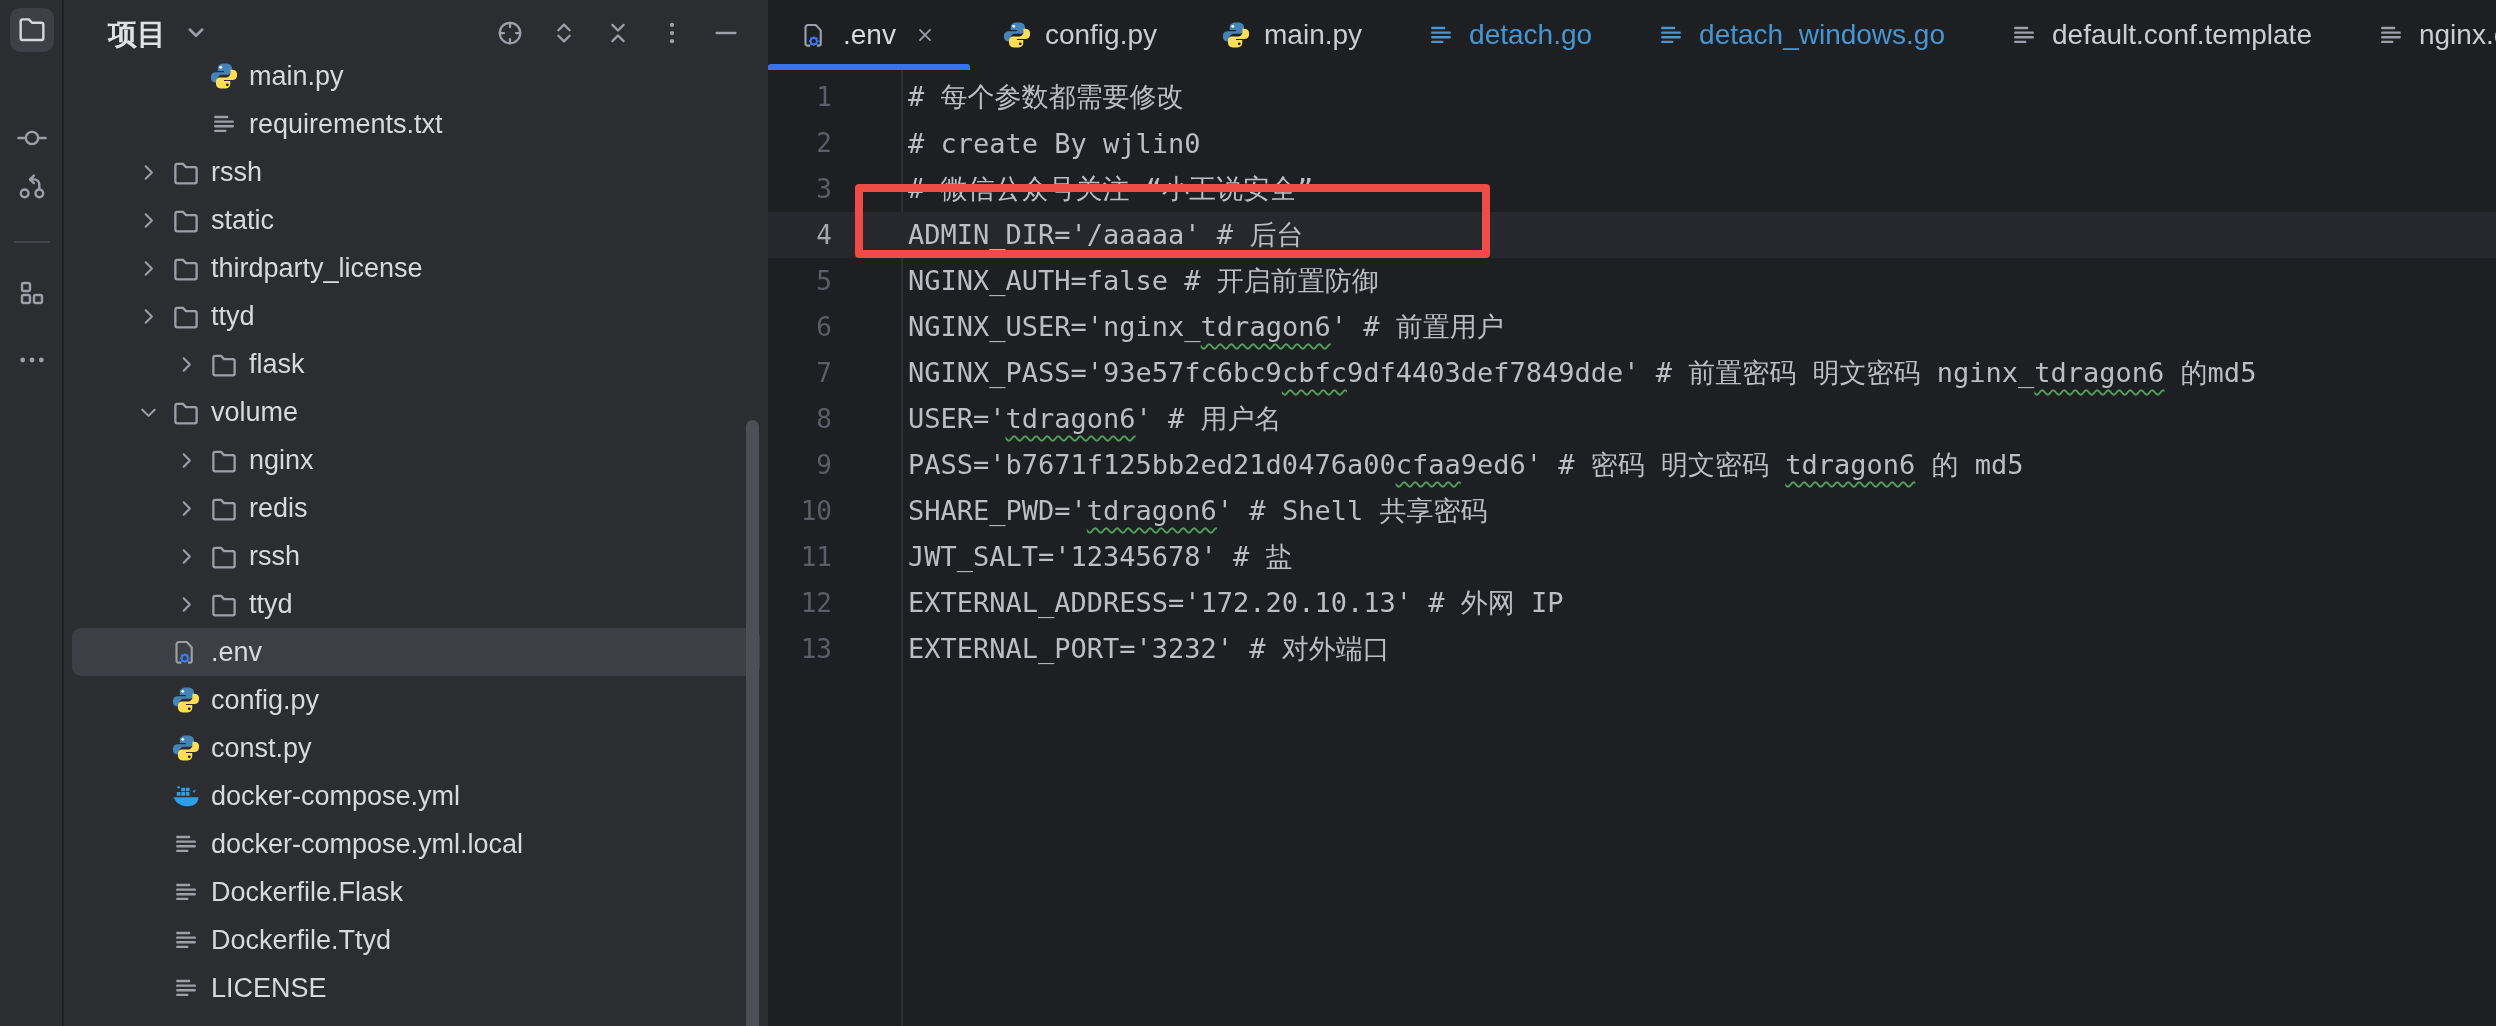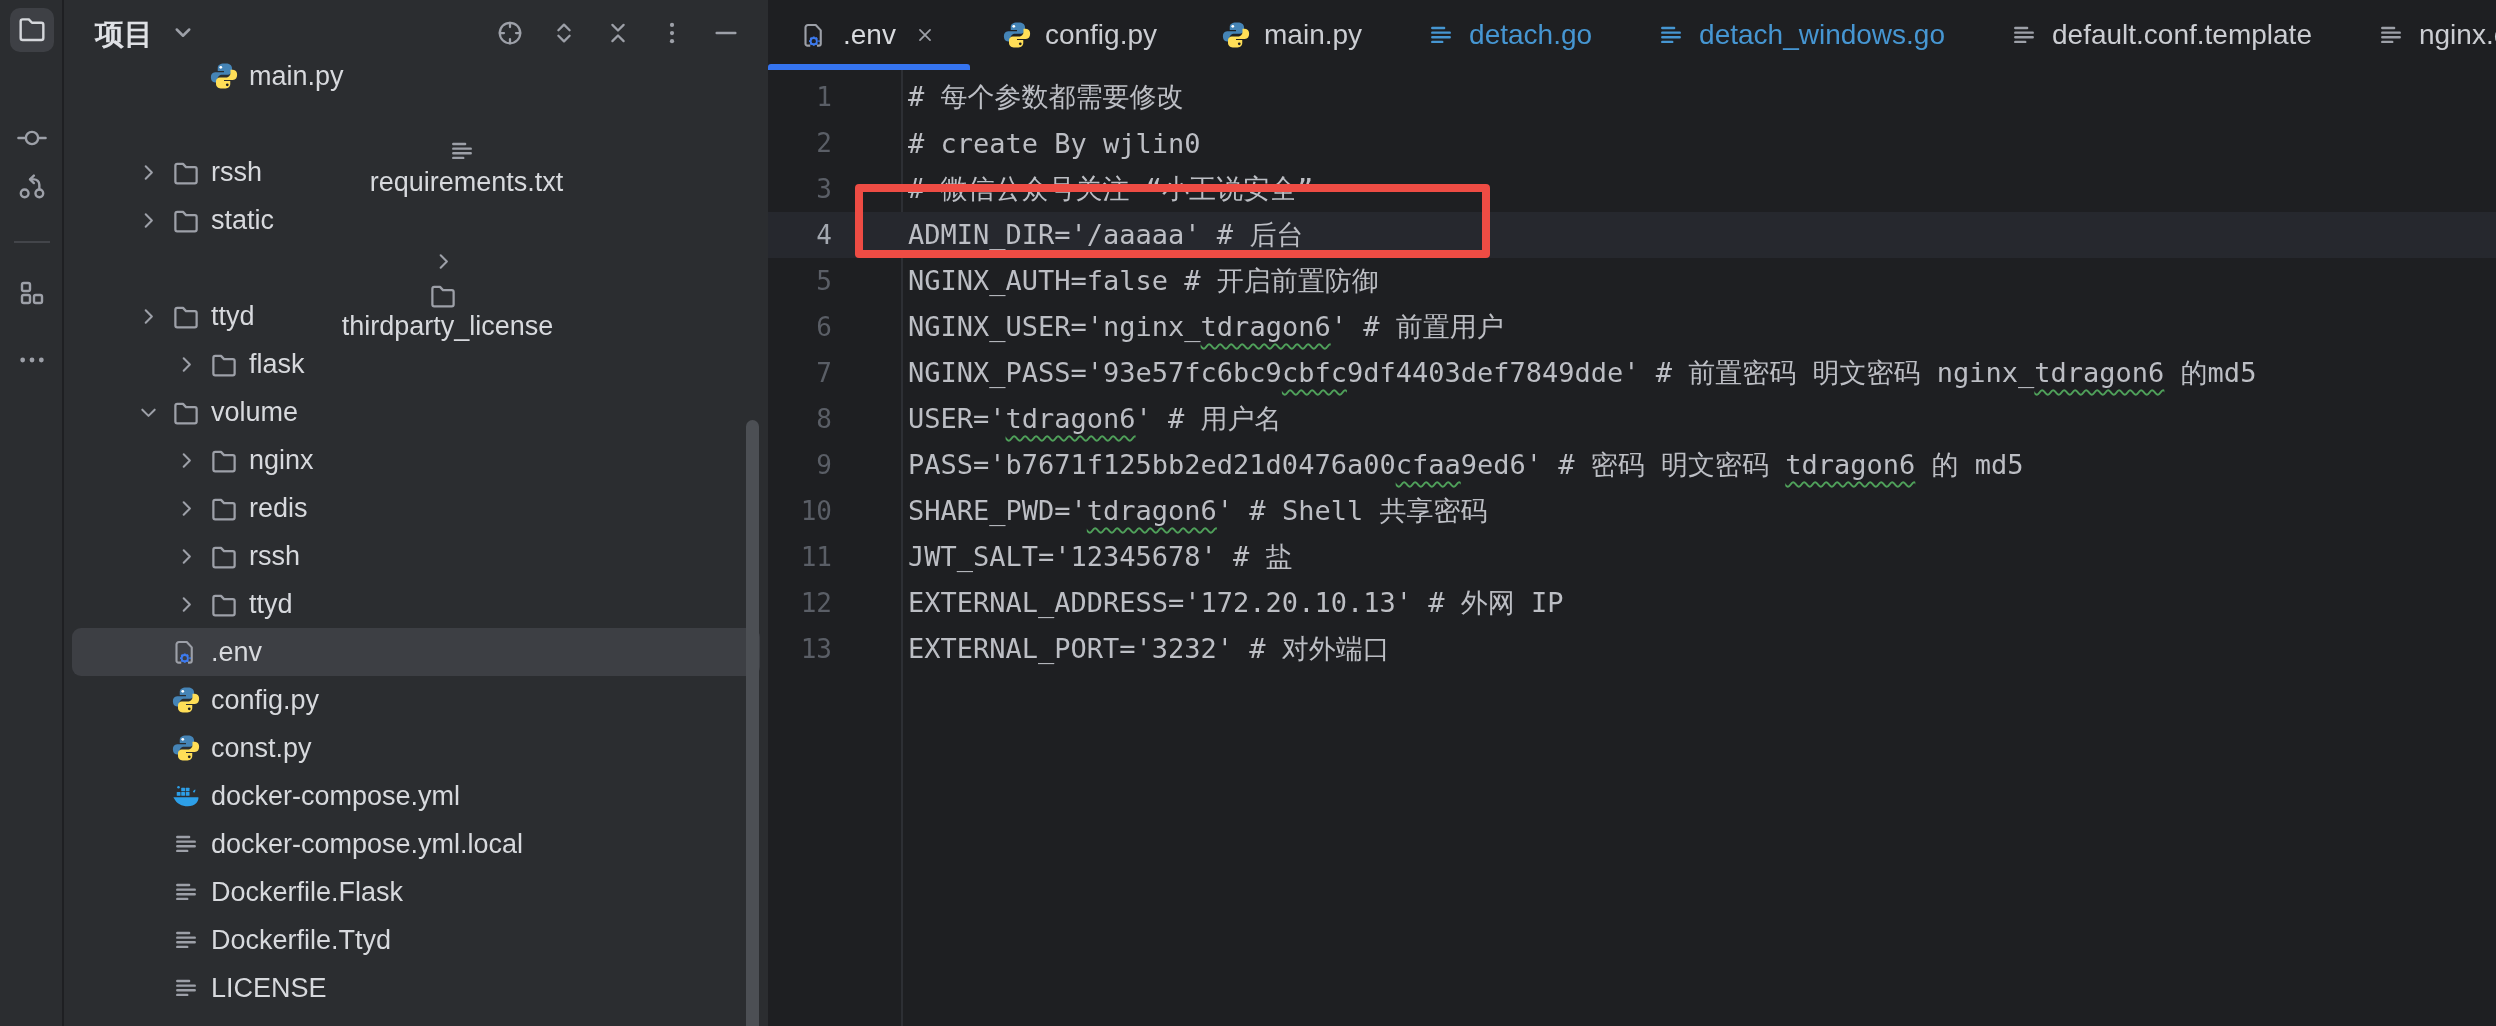--- a/index.html
+++ b/index.html
@@ -14,21 +14,21 @@
              align-items:center; justify-content:center; border-radius:10px; cursor:pointer; }
   .ab-item.active { background:#3e4045; }
   .ab-item svg { width:32px; height:32px; }
   .ab-divider { position:absolute; left:14px; width:36px; height:2px; background:#43454a; }
 
   
   .project-panel { position:absolute; left:64px; top:0; width:704px; height:1026px;
                    background:#2b2d30; overflow:hidden; z-index:4; }
   .panel-header { position:absolute; left:0; top:0; width:704px; height:70px;
                   display:flex; align-items:center; }
-  .panel-title { display:flex; align-items:center; gap:15px; margin-left:31px;
+  .panel-title { display:flex; align-items:center; gap:15px; margin-left:44px;
                  color:#dfe1e5; font-size:29px; font-weight:700; cursor:pointer; }
   .panel-title svg { width:30px; height:30px; }
   .panel-tools { position:absolute; right:26px; top:0; height:70px; display:flex;
                  align-items:center; gap:22px; }
   .tool-btn { width:32px; height:32px; display:flex; align-items:center;
               justify-content:center; cursor:pointer; border-radius:6px; }
   .tool-btn svg { width:30px; height:30px; }
 
   .tree { position:absolute; left:0; top:52px; width:704px; }
   .tree-row { position:relative; height:48px; display:flex; align-items:center;
@@ -166,21 +166,21 @@
           <span class="tree-icon">
             <svg viewBox="0 0 24 24">
               <path fill="#4584b6" d="M11.9 2C9 2 7 3.2 7 5.7V8h5v.9H4.9C2.6 8.9 1.5 10.6 1.5 13s1.1 4.1 3.4 4.1h1.9v-2.6c0-2 1.7-3.6 3.7-3.6h4.9c1.7 0 3-1.4 3-3.1V5.7C18.4 3.3 16.1 2 13.7 2h-1.8z"></path>
               <circle cx="9.4" cy="5" r="1.1" fill="#fff"></circle>
               <path fill="#ffde57" d="M12.1 22c2.9 0 4.9-1.2 4.9-3.7V16h-5v-.9h7.1c2.3 0 3.4-1.7 3.4-4.1s-1.1-4.1-3.4-4.1h-1.9v2.6c0 2-1.7 3.6-3.7 3.6h-4.9c-1.7 0-3 1.4-3 3.1v2.1C5.6 20.7 7.9 22 10.3 22h1.8z"></path>
               <circle cx="14.6" cy="19" r="1.1" fill="#1e1f22"></circle>
             </svg>
           </span>
           <span class="tree-label">main.py</span>
         </div>
-        <div class="tree-row" style="padding-left: 101px; flex-direction: column;">
+        <div class="tree-row" style="padding-left: 101px;">
           <span class="chev-slot"></span>
           <span class="tree-icon">
             <svg viewBox="0 0 24 24" fill="none" stroke="#9da0a8" stroke-width="1.9" stroke-linecap="round">
               <path d="M5 6.4h9.5M5 10.1h14M5 13.8h14M5 17.5h8"></path>
             </svg>
           </span>
           <span class="tree-label">requirements.txt</span>
         </div>
         <div class="tree-row" style="padding-left: 63px;">
           <span class="chev-slot">
@@ -201,21 +201,21 @@
               <path d="M9.5 6.5L15 12l-5.5 5.5"></path>
             </svg>
           </span>
           <span class="tree-icon">
             <svg viewBox="0 0 24 24">
               <path d="M3.5 19.5V7a1.5 1.5 0 0 1 1.5-1.5h4.6l2.4 2.6h7a1.5 1.5 0 0 1 1.5 1.5v9.9a1.5 1.5 0 0 1-1.5 1.5h-14a1.5 1.5 0 0 1-1.5-1.5z" fill="none" stroke="#9da0a8" stroke-width="1.8" stroke-linejoin="round"></path>
             </svg>
           </span>
           <span class="tree-label">static</span>
         </div>
-        <div class="tree-row" style="padding-left: 63px; flex-direction: column;">
+        <div class="tree-row" style="padding-left: 63px;">
           <span class="chev-slot">
             <svg viewBox="0 0 24 24" fill="none" stroke="#9da0a8" stroke-width="1.8" stroke-linecap="round" stroke-linejoin="round">
               <path d="M9.5 6.5L15 12l-5.5 5.5"></path>
             </svg>
           </span>
           <span class="tree-icon">
             <svg viewBox="0 0 24 24">
               <path d="M3.5 19.5V7a1.5 1.5 0 0 1 1.5-1.5h4.6l2.4 2.6h7a1.5 1.5 0 0 1 1.5 1.5v9.9a1.5 1.5 0 0 1-1.5 1.5h-14a1.5 1.5 0 0 1-1.5-1.5z" fill="none" stroke="#9da0a8" stroke-width="1.8" stroke-linejoin="round"></path>
             </svg>
           </span>

